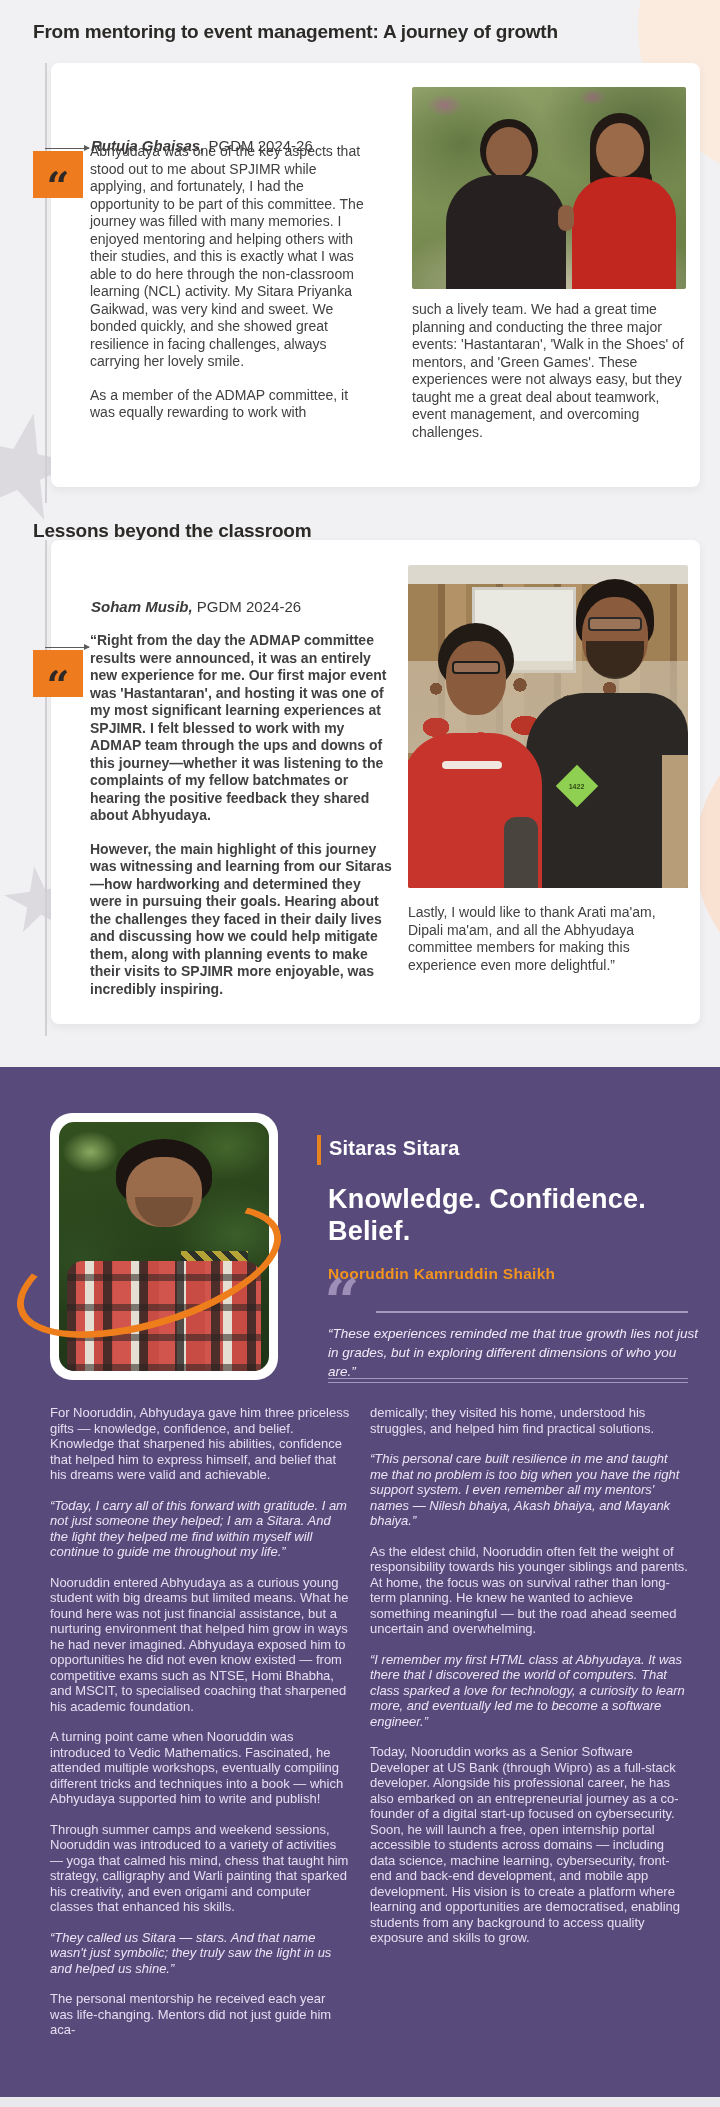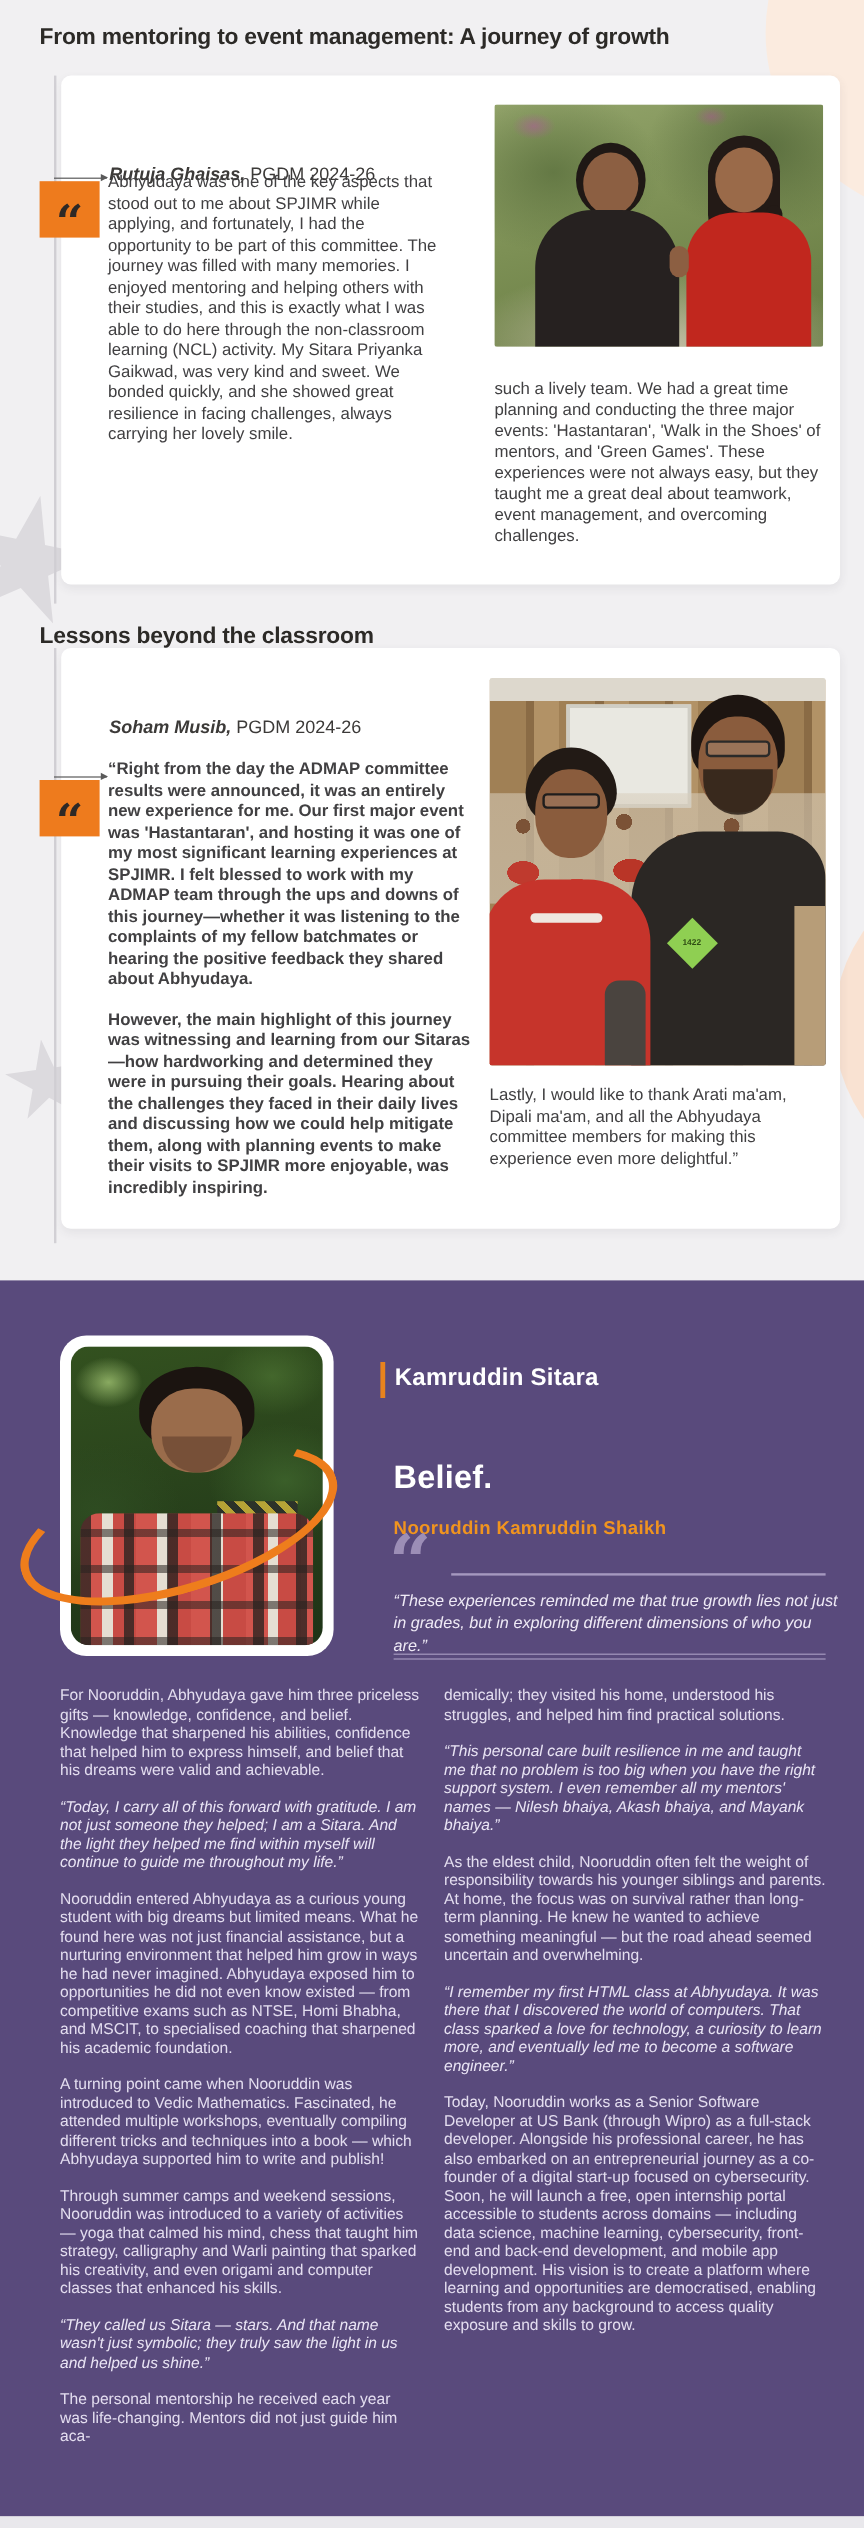--- a/index.html
+++ b/index.html
@@ -48,21 +48,21 @@
   }
   .arrow { position:absolute; left:-6px; width:44px; height:1px; background:#5a5a5a; }
   .arrow::after {
     content:""; position:absolute; right:-1px; top:-3px;
     border-left:6px solid #5a5a5a; border-top:3.5px solid transparent; border-bottom:3.5px solid transparent;
   }
   .body-col { position:absolute; font-size:14px; line-height:17.5px; color:#414042; }
   .body-col p { margin:0 0 16px 0; }
   .body-col p:last-child { margin-bottom:0; }
   .c1-left { left:39px; top:80px; width:286px; }
-  .c1-right { left:361px; top:252px; width:282px; }
+  .c1-right { left:361px; top:238px; width:282px; }
   .c2-left { left:39px; top:92px; width:304px;font-weight:bold; }
   .c2-right { left:357px; top:364px; width:286px; }
   .card-photo { position:absolute; overflow:hidden; border-radius:2px; }
   
   .photo1 { left:361px; top:24px; width:274px; height:202px;
     background:
       radial-gradient(26px 16px at 12% 9%, rgba(176,90,155,.55), transparent 70%),
       radial-gradient(20px 12px at 66% 5%, rgba(169,84,147,.5), transparent 70%),
       radial-gradient(120px 90px at 18% 28%, rgba(94,115,64,.85), transparent 75%),
       radial-gradient(130px 95px at 82% 18%, rgba(85,105,59,.85), transparent 75%),
@@ -184,20 +184,21 @@
   <div class="card card1">
     <div class="author" style="left:40px; top:46px;margin-top:28px;">
       <span class="a-name">Rutuja Ghaisas,</span><span> PGDM 2024-26</span>
     </div>
     <div class="arrow" style="top:85px;"></div>
     <div class="quote-block" style="top:88px;">
       <span class="q">“</span>
     </div>
     <div class="body-col c1-left">
         <p>Abhyudaya was one of the key aspects that stood out to me about SPJIMR while applying, and fortunately, I had the opportunity to be part of this committee. The journey was filled with many memories. I enjoyed mentoring and helping others with their studies, and this is exactly what I was able to do here through the non-classroom learning (NCL) activity. My Sitara Priyanka Gaikwad, was very kind and sweet. We bonded quickly, and she showed great resilience in facing challenges, always carrying her lovely smile.</p>
+        <p>As a member of the ADMAP committee, it was equally rewarding to work with</p>
       </div>
     <div class="card-photo photo1">
       <div class="person p1l-hair" style="position:absolute;"></div>
       <div class="person p1l-face" style="position:absolute;"></div>
       <div class="person p1l-torso" style="position:absolute;"></div>
       <div class="person p1r-hair" style="position:absolute;"></div>
       <div class="person p1r-braid" style="position:absolute;"></div>
       <div class="person p1r-face" style="position:absolute;"></div>
       <div class="person p1r-torso" style="position:absolute;"></div>
       <div class="person p1l-thumb" style="position:absolute;"></div>
@@ -253,23 +254,23 @@
         <div class="ph3-hazard"></div>
         <div class="ph3-hair"></div>
         <div class="ph3-face"></div>
         <div class="ph3-beard"></div>
         <div class="ph3-shirt"></div>
       </div>
     </div>
     <div class="arc"></div>
 
     <div class="eyebrow-bar"></div>
-    <div class="eyebrow">Kamruddin Sitara</div>
+    <div class="eyebrow">Sitaras Sitara</div>
     <div class="headline">
-      <br>
+      <span>Knowledge. Confidence.</span><br>
       <span>Belief.</span>
     </div>
     <div class="feat-name">Nooruddin Kamruddin Shaikh</div>
     <div class="quote2">“</div>
     <div class="hline"></div>
     <div class="pull-quote">“These experiences reminded me that true growth lies not just in grades, but in exploring different dimensions of who you are.”</div>
     <div class="dblrule"></div>
 
     <div class="feat-cols">
       <div>

